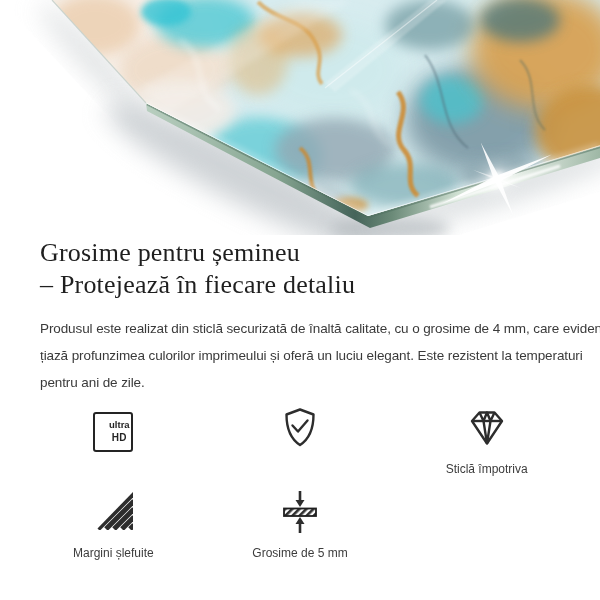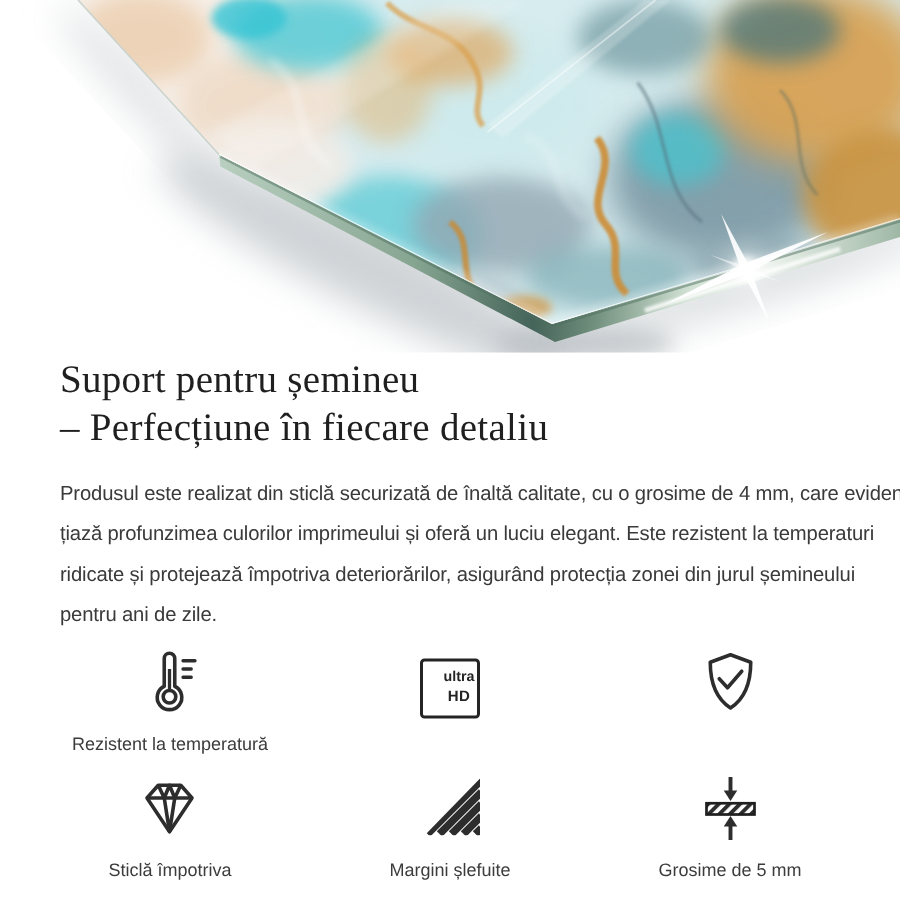--- a/index.html
+++ b/index.html
@@ -120,44 +120,32 @@
           <polygon points="497,139 500,179 497,219 494,179" opacity="0.9"></polygon>
           <polygon points="479,161 497,177 515,197 497,181" opacity="0.5"></polygon>
         </g>
         <circle cx="497" cy="179" r="2.5" fill="#ffffff"></circle>
       </g>
     </svg>
   </div>
 
   <div class="content">
     <h1 class="title">
-      <div>Suport pentru șemineu</div>
-      <div>– Perfecțiune în fiecare detaliu</div>
+      <div>Grosime pentru șemineu</div>
+      <div>– Protejează în fiecare detaliu</div>
     </h1>
     <div class="desc">
       <div>Produsul este realizat din sticlă securizată de înaltă calitate, cu o grosime de 4 mm, care eviden-</div>
       <div>țiază profunzimea culorilor imprimeului și oferă un luciu elegant. Este rezistent la temperaturi</div>
-      <div>ridicate și protejează împotriva deteriorărilor, asigurând protecția zonei din jurul șemineului</div>
       <div>pentru ani de zile.</div>
     </div>
   </div>
 
   <div class="features">
 
-    <div class="feature">
-      <div class="icon-wrap">
-        <svg width="48" height="48" viewBox="0 0 48 48" class="icon">
-          <path d="M20.5,8 a3.5,3.5 0 0 1 7,0 V26.5 a8.2,8.2 0 1 1 -7,0 Z" stroke-linejoin="round"></path>
-          <circle cx="24" cy="33.5" r="4.2"></circle>
-          <path d="M24,29.5 V15" stroke-width="2.2"></path>
-          <path d="M33,9.5 H41 M33,15 H38.5 M33,20.5 H38.5" stroke-width="2.2" stroke-linecap="round"></path>
-        </svg>
-      </div>
-      <div class="feature-label">Rezistent la temperatură</div>
-    </div>
 
     <div class="feature">
       <div class="icon-wrap">
         <span class="uhd">
           <span class="t">ultra</span>
           <span class="b">HD</span>
         </span>
       </div>
     </div>
 

